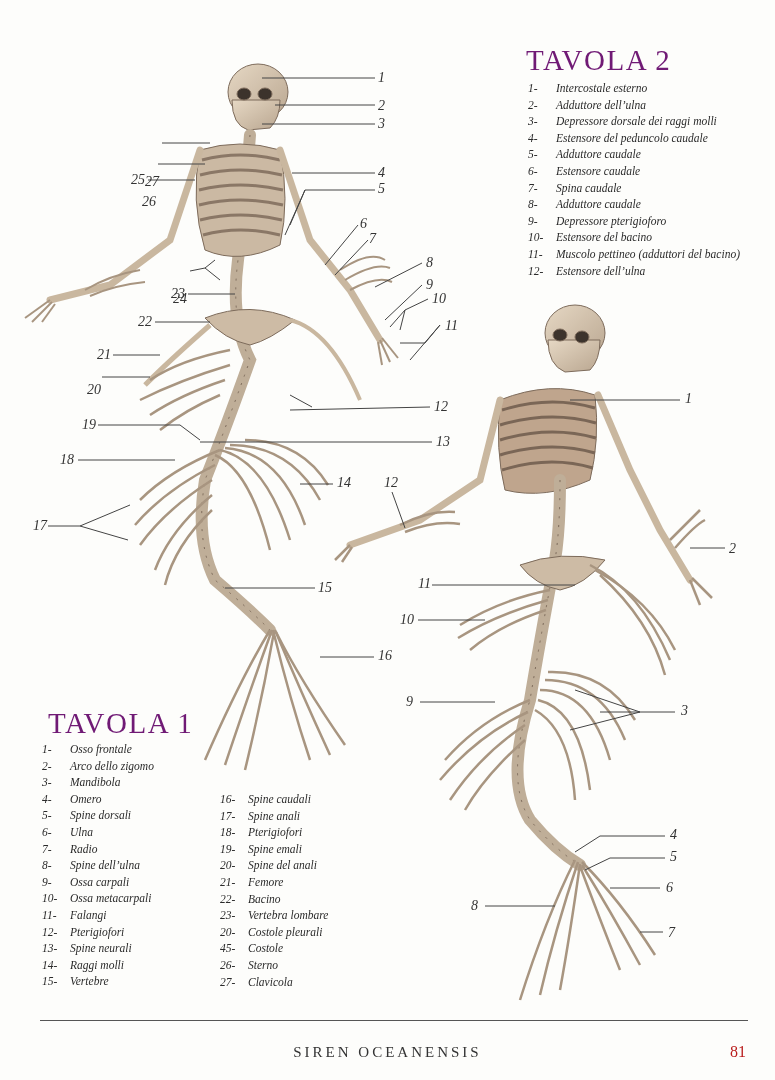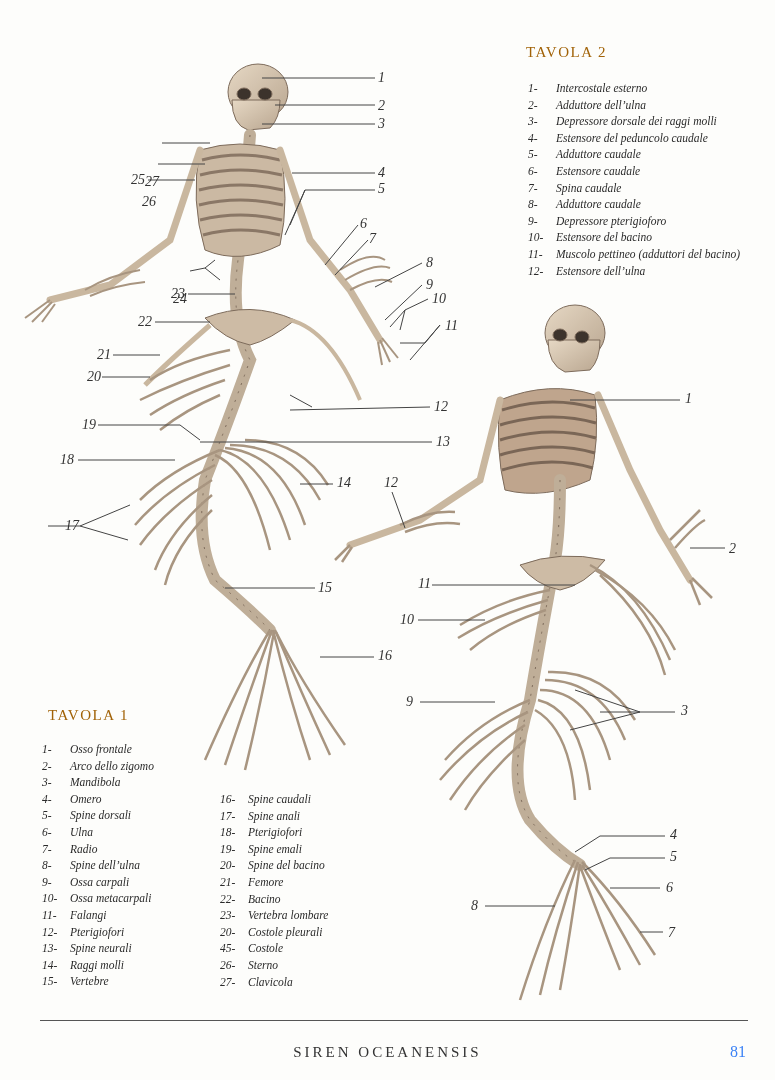--- a/index.html
+++ b/index.html
@@ -6,30 +6,30 @@
   body {
     width:775px; height:1080px; background:#fdfdfb; position:relative; overflow:hidden;
     font-family:"DejaVu Serif", serif; color:#2a2a2a;
   }
   svg.art { position:absolute; left:0; top:0; }
   .callout-num {
     position:absolute; font-family:"Liberation Serif", serif; font-style:italic;
     font-size:14px; color:#333; line-height:14px;
   }
   .heading {
-    position:absolute; font-family:"Liberation Serif", serif; font-size:15px;
-    letter-spacing:1.5px; color:#a16207;
+    position:absolute; font-family:"Liberation Serif", serif; font-size:29px;
+    letter-spacing:1.5px; color:#701a75;
   }
   .legend { position:absolute; font-family:"Liberation Serif", serif; font-style:italic; font-size:11.5px; color:#2a2a2a; }
   .legend .row { display:flex; height:16.6px; line-height:16.6px; white-space:nowrap; }
   .legend .n { width:28px; }
   .footer-rule { position:absolute; left:40px; top:1020px; width:708px; height:1px; background:#555; }
   .footer-title { position:absolute; left:0; width:775px; top:1044px; text-align:center;
     font-family:"Liberation Serif", serif; font-size:15px; letter-spacing:3px; color:#333; }
-  .page-num { position:absolute; left:730px; top:1043px; font-family:"Liberation Serif", serif; font-size:16px; color:#3b82f6; }
+  .page-num { position:absolute; left:730px; top:1043px; font-family:"Liberation Serif", serif; font-size:16px; color:#b91c1c; }
 </style>
 </head>
 <body>
 
 <svg class="art" width="775" height="1080" viewBox="0 0 775 1080">
   <defs>
     <linearGradient id="boneG" x1="0" x2="1" y1="0" y2="1">
       <stop offset="0" stop-color="#e6d8c4"></stop>
         <stop offset="1" stop-color="#b9a690"></stop>
     </linearGradient>
@@ -214,24 +214,24 @@
     <div class="callout-num" style="left: 369px; top: 232px;">7</div>
     <div class="callout-num" style="left: 426px; top: 256px;">8</div>
     <div class="callout-num" style="left: 426px; top: 278px;">9</div>
     <div class="callout-num" style="left: 432px; top: 292px;">10</div>
     <div class="callout-num" style="left: 445px; top: 319px;">11</div>
     <div class="callout-num" style="left: 434px; top: 400px;">12</div>
     <div class="callout-num" style="left: 436px; top: 435px;">13</div>
     <div class="callout-num" style="left: 337px; top: 476px;">14</div>
     <div class="callout-num" style="left: 318px; top: 581px;">15</div>
     <div class="callout-num" style="left: 378px; top: 649px;">16</div>
-    <div class="callout-num" style="left: 33px; top: 519px; margin-left: 32px;">17</div>
+    <div class="callout-num" style="left: 33px; top: 519px;">17</div>
     <div class="callout-num" style="left: 60px; top: 453px;">18</div>
     <div class="callout-num" style="left: 82px; top: 418px;">19</div>
-    <div class="callout-num" style="left: 87px; top: 370px;">20</div>
+    <div class="callout-num" style="left: 87px; top: 383px;">20</div>
     <div class="callout-num" style="left: 97px; top: 348px;">21</div>
     <div class="callout-num" style="left: 138px; top: 315px;">22</div>
     <div class="callout-num" style="left: 171px; top: 287px;">23</div>
     <div class="callout-num" style="left: 173px; top: 264px; margin-top: 28px;">24</div>
     <div class="callout-num" style="left: 131px; top: 173px;">25</div>
     <div class="callout-num" style="left: 142px; top: 157px; margin-top: 38px;">26</div>
     <div class="callout-num" style="left: 145px; top: 136px; margin-top: 39px;">27</div>
   </div>
 
 <div id="callouts2">
@@ -376,21 +376,21 @@
     <div class="row">
       <span class="n">18-</span>
       <span>Pterigiofori</span>
     </div>
     <div class="row">
       <span class="n">19-</span>
       <span>Spine emali</span>
     </div>
     <div class="row">
       <span class="n">20-</span>
-      <span>Spine del bacino</span>
+      <span>Spine del anali</span>
     </div>
     <div class="row">
       <span class="n">21-</span>
       <span>Femore</span>
     </div>
     <div class="row">
       <span class="n">22-</span>
       <span>Bacino</span>
     </div>
     <div class="row">

